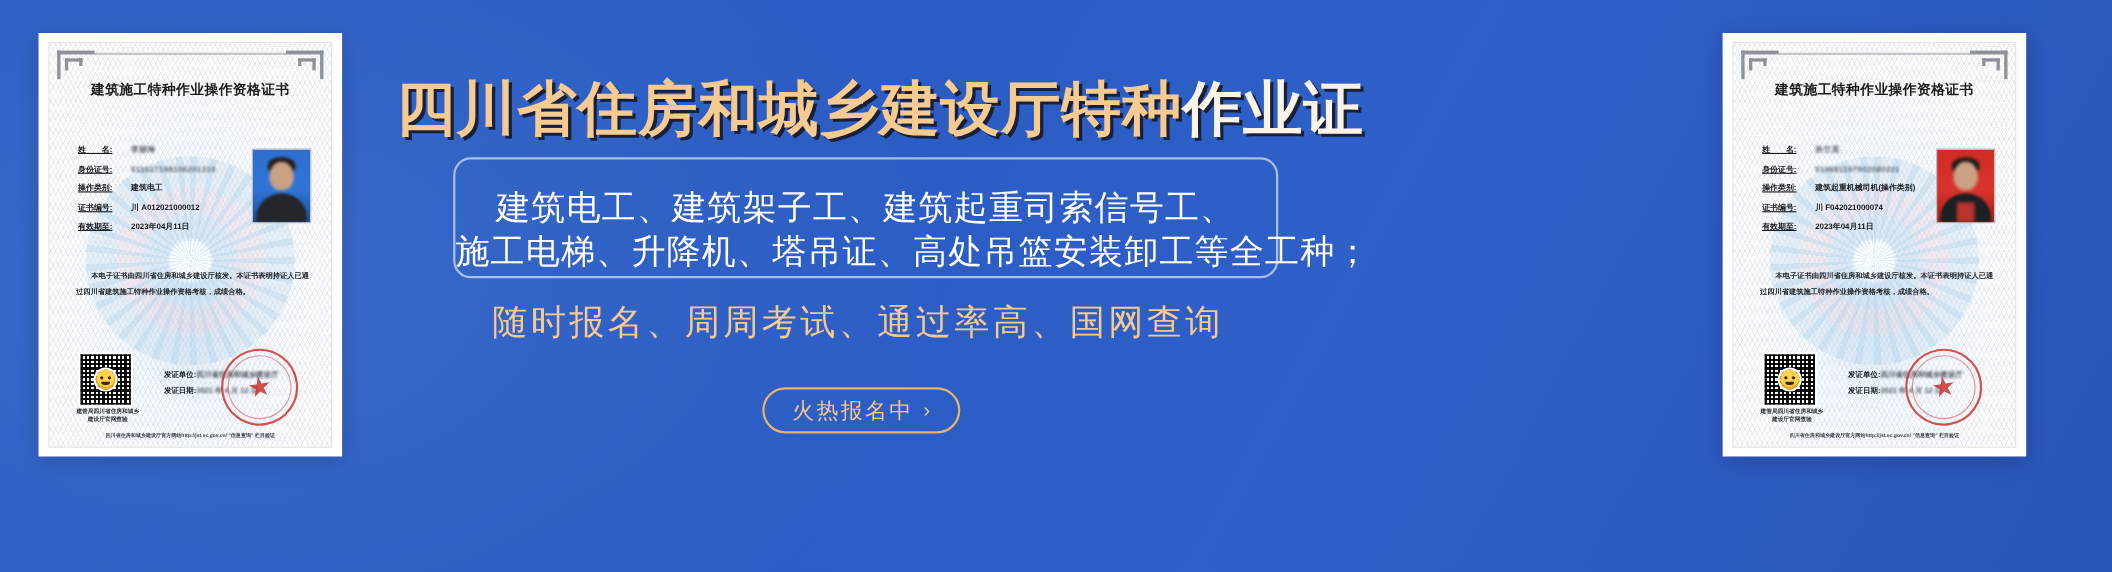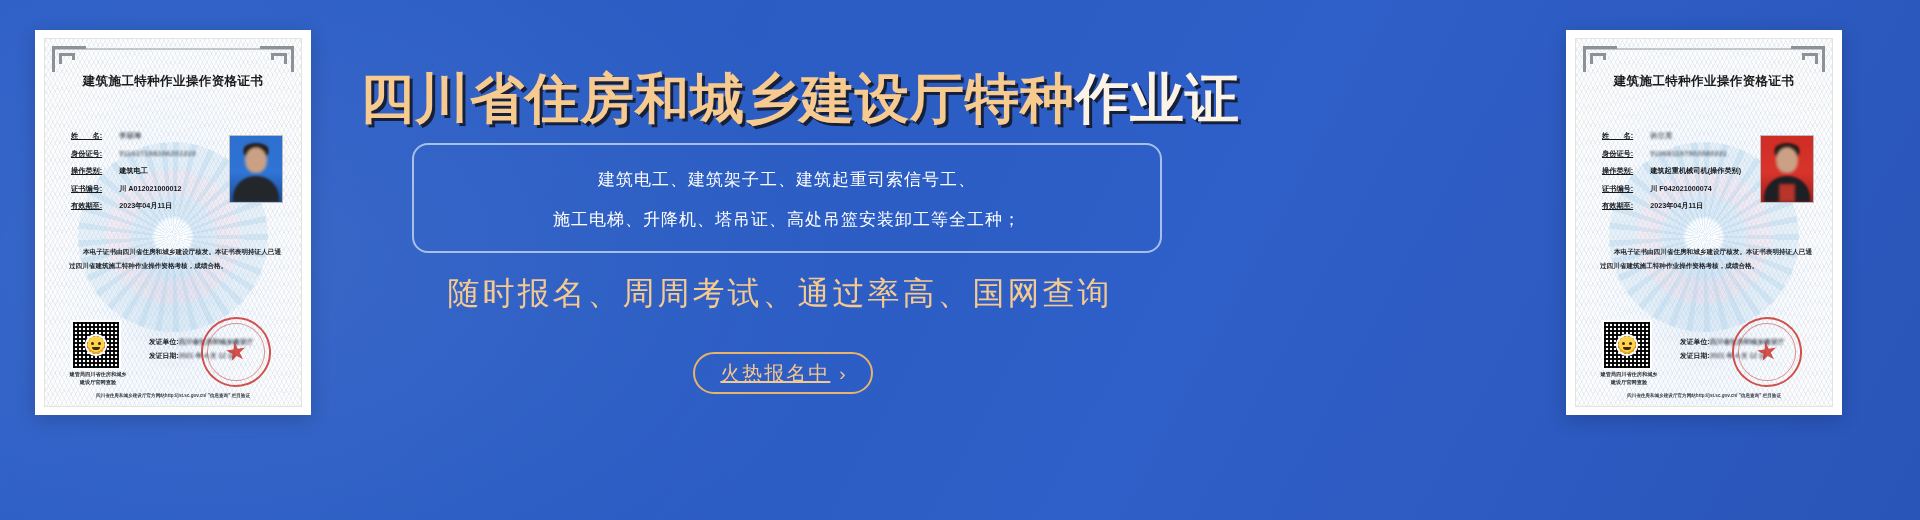--- a/index.html
+++ b/index.html
@@ -133,38 +133,38 @@
   }
   .headline .wht{color:#fbf3e6;}
 
   .spec-box{
     position:absolute;left:52px;top:143px;width:750px;height:110px;
     border:2px solid #a8c0e8;border-radius:16px;
     box-sizing:border-box;
   }
   .spec-line{
     position:absolute;left:0;right:0;text-align:center;
-    font-size:17px;color:#ffffff;letter-spacing:1px;font-weight:400;
+    font-size:31px;color:#ffffff;letter-spacing:1px;font-weight:400;
     white-space:nowrap;
   }
   .spec-line.l1{top:23px;}
   .spec-line.l2{top:63px;}
 
   .slogan{
     position:absolute;left:0;right:0;top:272px;text-align:center;width:840px;
     font-size:32px;color:#f6c98f;letter-spacing:3px;font-weight:400;white-space:nowrap;
   }
   .cta{
     position:absolute;left:333px;top:352px;width:180px;height:42px;
     border:2px solid #e8b36a;border-radius:21px;
     box-sizing:border-box;
     display:flex;align-items:center;justify-content:center;gap:9px;
     cursor:pointer;
   }
-  .cta .ctatxt{font-size:20px;color:#f5c78c;letter-spacing:2px;white-space:nowrap;text-decoration:underline;}
+  .cta .ctatxt{font-size:20px;color:#f5c78c;letter-spacing:2px;white-space:nowrap;}
   .cta .chev{font-size:19px;color:#f5c78c;line-height:1;}
 </style>
 </head>
 <body>
 
 <div class="banner">
 
   <div class="cert left">
     <div class="cert-inner">
       <div class="guilloche"></div>

